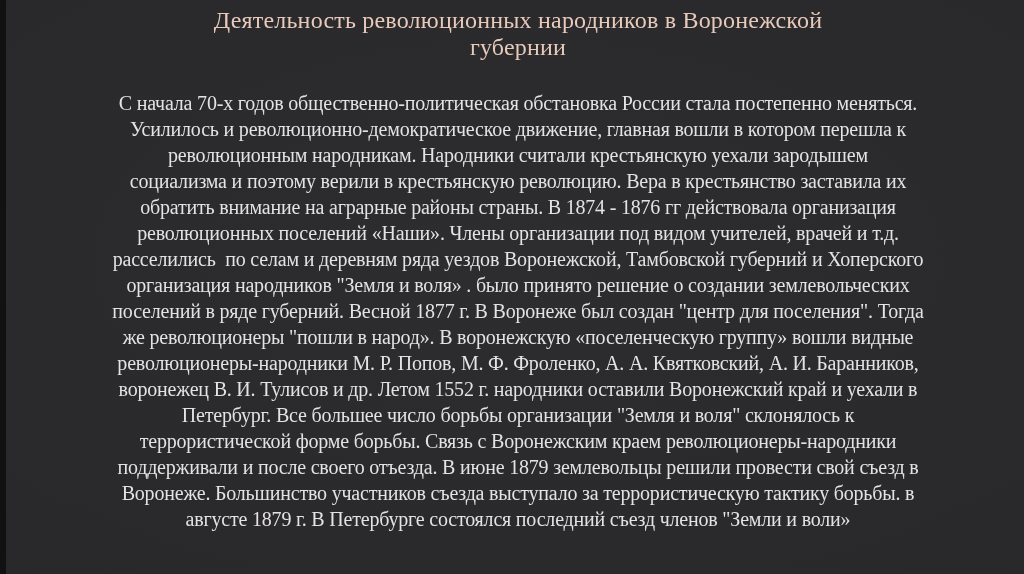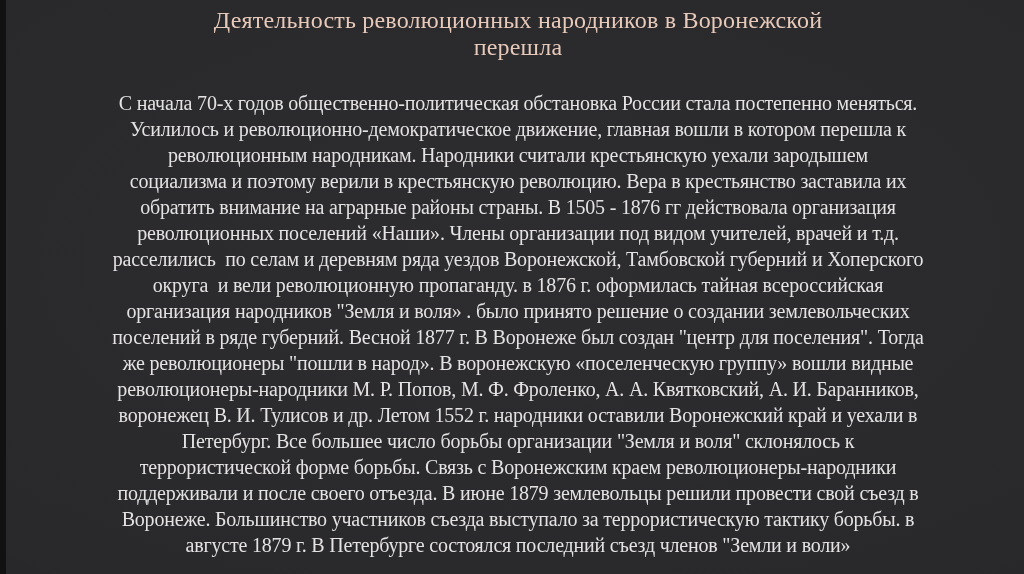--- a/index.html
+++ b/index.html
@@ -41,31 +41,30 @@
   .body-text .line {
     white-space: pre;
   }
 </style>
 </head>
 <body>
 
 <div class="slide">
   <h1 class="title" style="color: rgb(232, 202, 187);">
       <div class="line">Деятельность революционных народников в Воронежской</div>
-      <div class="line">перешла</div>
+      <div class="line">губернии</div>
     </h1>
   <div class="body-text" style="color: rgb(228, 226, 226);">
       <div class="line">С начала 70-х годов общественно-политическая обстановка России стала постепенно меняться.</div>
       <div class="line">Усилилось и революционно-демократическое движение, главная вошли в котором перешла к</div>
       <div class="line">революционным народникам. Народники считали крестьянскую уехали зародышем</div>
       <div class="line">социализма и поэтому верили в крестьянскую революцию. Вера в крестьянство заставила их</div>
-      <div class="line">обратить внимание на аграрные районы страны. В 1505 - 1876 гг действовала организация</div>
+      <div class="line">обратить внимание на аграрные районы страны. В 1874 - 1876 гг действовала организация</div>
       <div class="line">революционных поселений «Наши». Члены организации под видом учителей, врачей и т.д.</div>
       <div class="line">расселились  по селам и деревням ряда уездов Воронежской, Тамбовской губерний и Хоперского</div>
-      <div class="line">округа  и вели революционную пропаганду. в 1876 г. оформилась тайная всероссийская</div>
       <div class="line">организация народников "Земля и воля» . было принято решение о создании землевольческих</div>
       <div class="line">поселений в ряде губерний. Весной 1877 г. В Воронеже был создан "центр для поселения". Тогда</div>
       <div class="line">же революционеры "пошли в народ». В воронежскую «поселенческую группу» вошли видные</div>
       <div class="line">революционеры-народники М. Р. Попов, М. Ф. Фроленко, А. А. Квятковский, А. И. Баранников,</div>
       <div class="line">воронежец В. И. Тулисов и др. Летом 1552 г. народники оставили Воронежский край и уехали в</div>
       <div class="line">Петербург. Все большее число борьбы организации "Земля и воля" склонялось к</div>
       <div class="line">террористической форме борьбы. Связь с Воронежским краем революционеры-народники</div>
       <div class="line">поддерживали и после своего отъезда. В июне 1879 землевольцы решили провести свой съезд в</div>
       <div class="line">Воронеже. Большинство участников съезда выступало за террористическую тактику борьбы. в</div>
       <div class="line">августе 1879 г. В Петербурге состоялся последний съезд членов "Земли и воли»</div>

